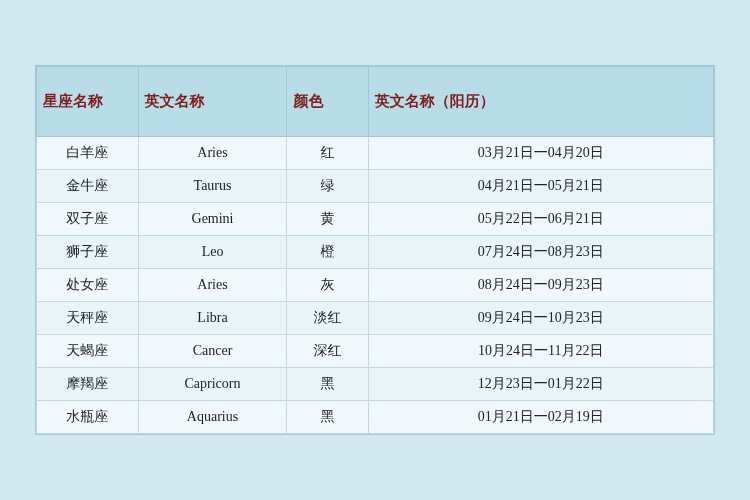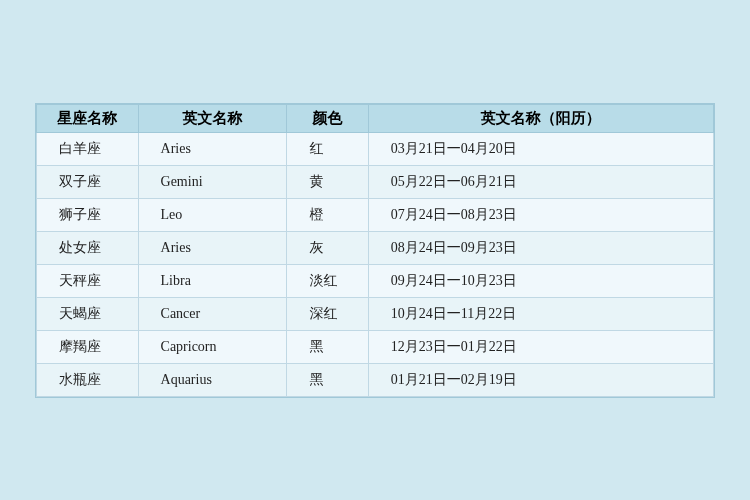--- a/index.html
+++ b/index.html
@@ -20,30 +20,31 @@
       background-color: #e8f4f8;
       border: 1px solid #a0c8d8;
       width: 680px;
     }
     table {
       width: 100%;
       border-collapse: collapse;
     }
     th {
       background-color: #b8dce8;
-      color: #000000;
+      color: #7f1d1d;
       font-weight: bold;
       font-size: 15px;
-      padding: 4px 6px;
+      padding: 25px 6px;
       border: 1px solid #a0c8d8;
-      text-align: center;
+      text-align: left;
     }
     td {
-      padding: 7px 22px;
+      padding: 7px 8px;
       border: 1px solid #c0d8e4;
+      text-align: center;
       font-size: 14px;
       color: #222;
       background-color: #f0f8fc;
     }
     tr:nth-child(even) td {
       background-color: #e8f4f8;
     }
     .col-chinese { width: 15%; }
     .col-english { width: 22%; }
     .col-color   { width: 12%; }
@@ -61,20 +62,26 @@
         <th class="col-color">颜色</th>
         <th class="col-date">英文名称（阳历）</th>
       </tr>
     </thead>
     <tbody id="table-body">
     <tr>
           <td>白羊座</td>
           <td>Aries</td>
           <td>红</td>
           <td>03月21日一04月20日</td>
+        </tr>
+        <tr>
+          <td>金牛座</td>
+          <td>Taurus</td>
+          <td>绿</td>
+          <td>04月21日一05月21日</td>
         </tr>
         <tr>
           <td>双子座</td>
           <td>Gemini</td>
           <td>黄</td>
           <td>05月22日一06月21日</td>
         </tr>
         <tr>
           <td>狮子座</td>
           <td>Leo</td>

